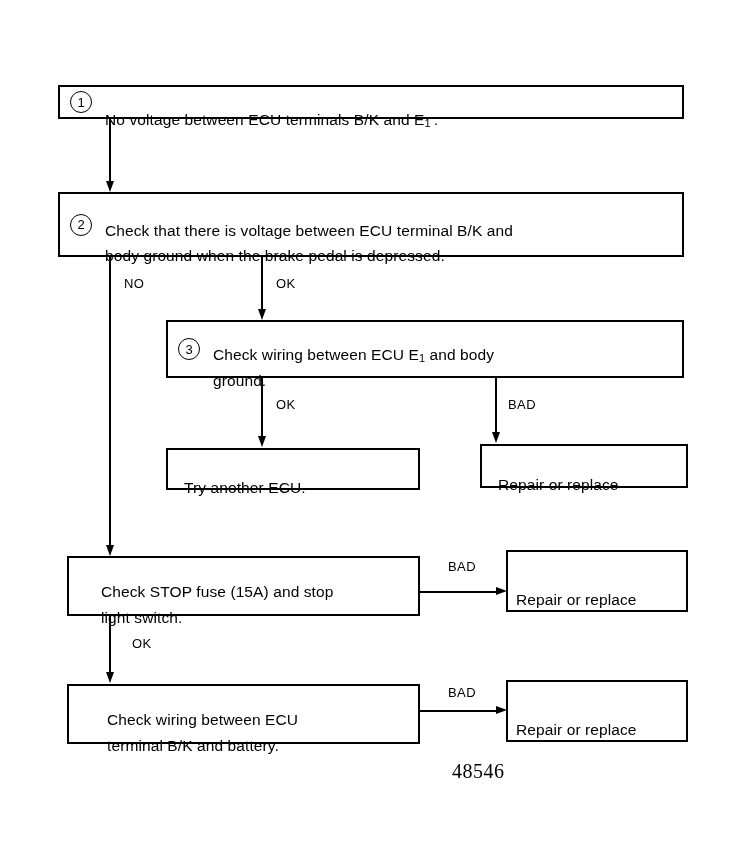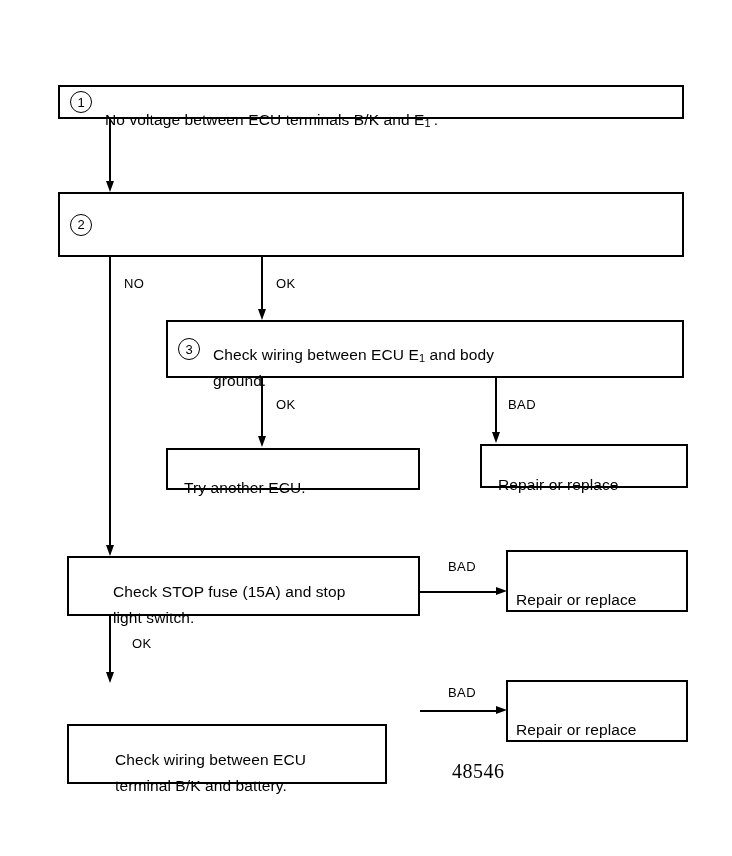--- a/index.html
+++ b/index.html
@@ -114,20 +114,22 @@
       <span class="box-text">No voltage between ECU terminals B/K and E<span class="sub">1</span> .</span>
     </div>
   </div>
 
   <div class="vline" style="left:109px; top:119px; height:62px;"></div>
   <div class="arrow-down" style="left:105.5px; top:181px;"></div>
 
   <div class="box" style="left:58px; top:192px; width:626px; height:65px;">
     <div class="box-inner">
       <span class="step-num">2</span>
+      <span class="box-text">Check that there is voltage between ECU terminal B/K and
+body ground when the brake pedal is depressed.</span>
     </div>
   </div>
 
   <div class="vline" style="left:109px; top:257px; height:288px;"></div>
   <div class="arrow-down" style="left:105.5px; top:545px;"></div>
   <div class="edge-label" style="left:124px; top:277px;">NO</div>
 
   <div class="vline" style="left:261px; top:257px; height:52px;"></div>
   <div class="arrow-down" style="left:257.5px; top:309px;"></div>
   <div class="edge-label" style="left:276px; top:277px;">OK</div>
@@ -154,41 +156,41 @@
     </div>
   </div>
 
   <div class="box" style="left:480px; top:444px; width:208px; height:44px;">
     <div class="box-inner" style="padding-left:16px;">
       <span class="box-text">Repair or replace</span>
     </div>
   </div>
 
   <div class="box" style="left:67px; top:556px; width:353px; height:60px;">
-    <div class="box-inner" style="padding-left:44px;">
+    <div class="box-inner" style="padding-left:32px;">
       <span class="box-text">Check STOP fuse (15A) and stop
 light switch.</span>
     </div>
   </div>
 
   <div class="hline" style="left:420px; top:591px; width:76px;"></div>
   <div class="arrow-right" style="left:496px; top:587px;"></div>
   <div class="edge-label" style="left:448px; top:560px;">BAD</div>
 
   <div class="box" style="left:506px; top:550px; width:182px; height:62px;">
     <div class="box-inner" style="padding-left:8px;">
       <span class="box-text">Repair or replace</span>
     </div>
   </div>
 
   <div class="vline" style="left:109px; top:616px; height:56px;"></div>
   <div class="arrow-down" style="left:105.5px; top:672px;"></div>
   <div class="edge-label" style="left:132px; top:637px;">OK</div>
 
-  <div class="box" style="left:67px; top:724px; width:320px; height:60px;padding-left:8px;">
+  <div class="box" style="left:67px; top:684px; width:353px; height:60px;">
     <div class="box-inner" style="padding-left:38px;">
       <span class="box-text">Check wiring between ECU
 terminal B/K and battery.</span>
     </div>
   </div>
 
   <div class="hline" style="left:420px; top:710px; width:76px;"></div>
   <div class="arrow-right" style="left:496px; top:706px;"></div>
   <div class="edge-label" style="left:448px; top:686px;">BAD</div>
 

